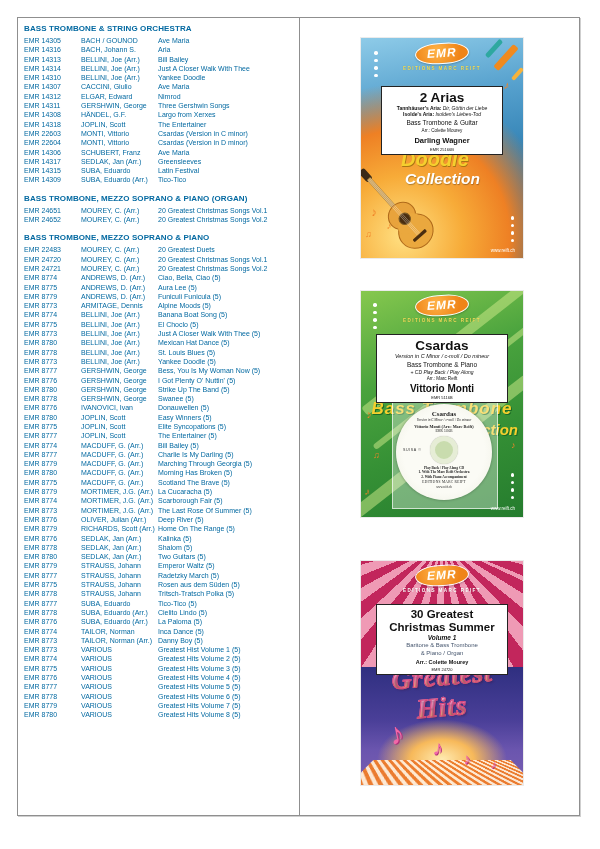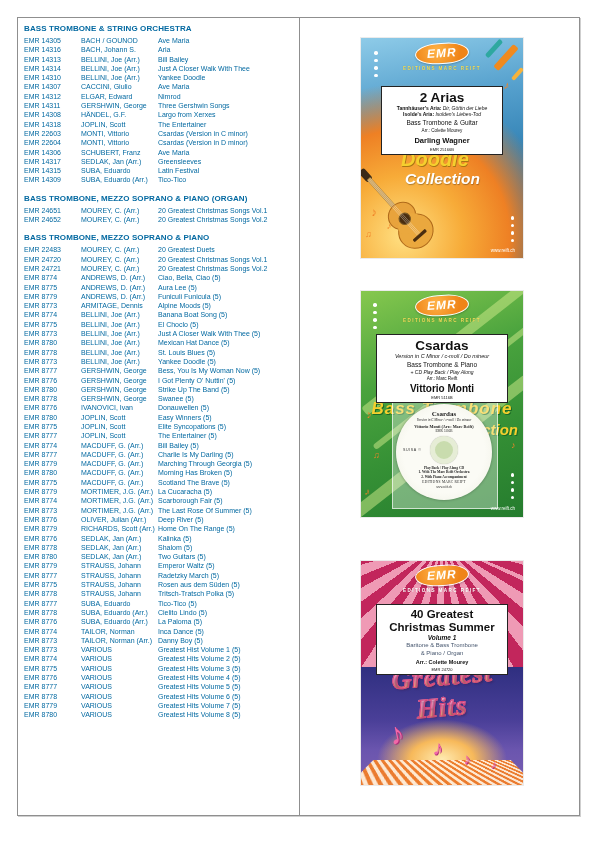--- a/index.html
+++ b/index.html
@@ -572,21 +572,21 @@
   <div class="cover c3">
     <div class="top"></div>
     <div class="bottom"></div>
     <div class="sun3"></div>
     <div class="floor"></div>
     <div class="emr-logo">
       <span class="emr-oval">EMR</span>
       <span class="emr-editions">EDITIONS MARC REIFT</span>
     </div>
     <div class="whitebox">
-      <div class="t1">40 Greatest</div>
+      <div class="t1">30 Greatest</div>
       <div class="t2">Christmas Summer</div>
       <div class="vol">Volume 1</div>
       <div class="instr">Baritone &amp; Bass Trombone</div>
       <div class="instr">&amp; Piano / Organ</div>
       <div class="arr">Arr.: Colette Mourey</div>
       <div class="emrno">EMR 24720</div>
     </div>
     <div class="bubble bub1">Greatest</div>
     <div class="bubble bub2">Hits</div>
     <span class="note pink-note" style="left:28px;top:158px;font-size:30px;transform:rotate(-12deg);z-index:4;">♪</span>

